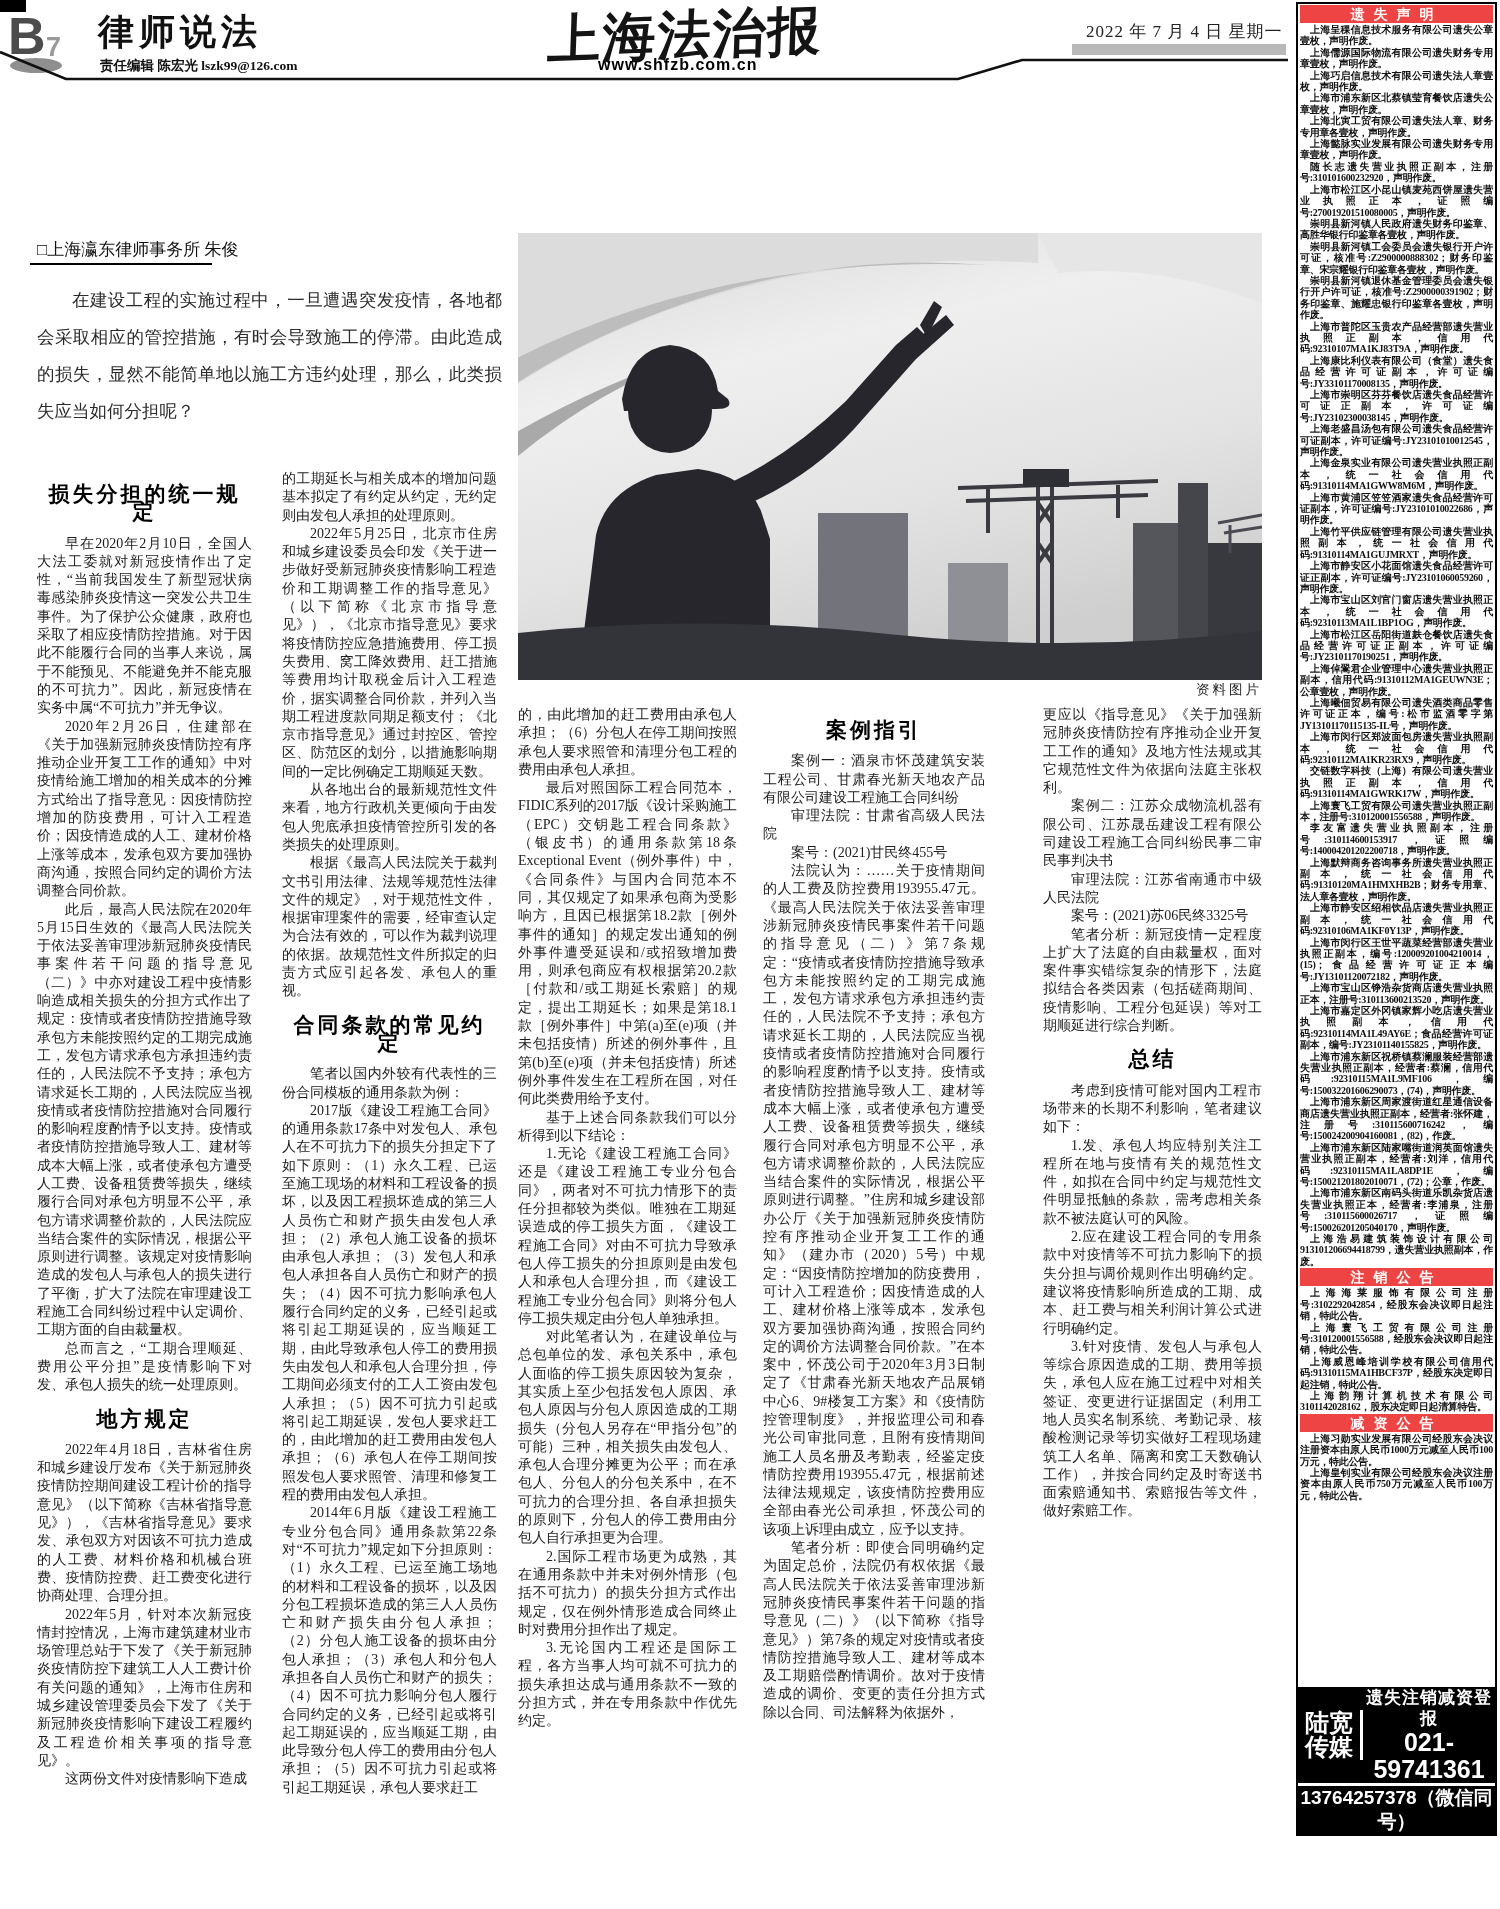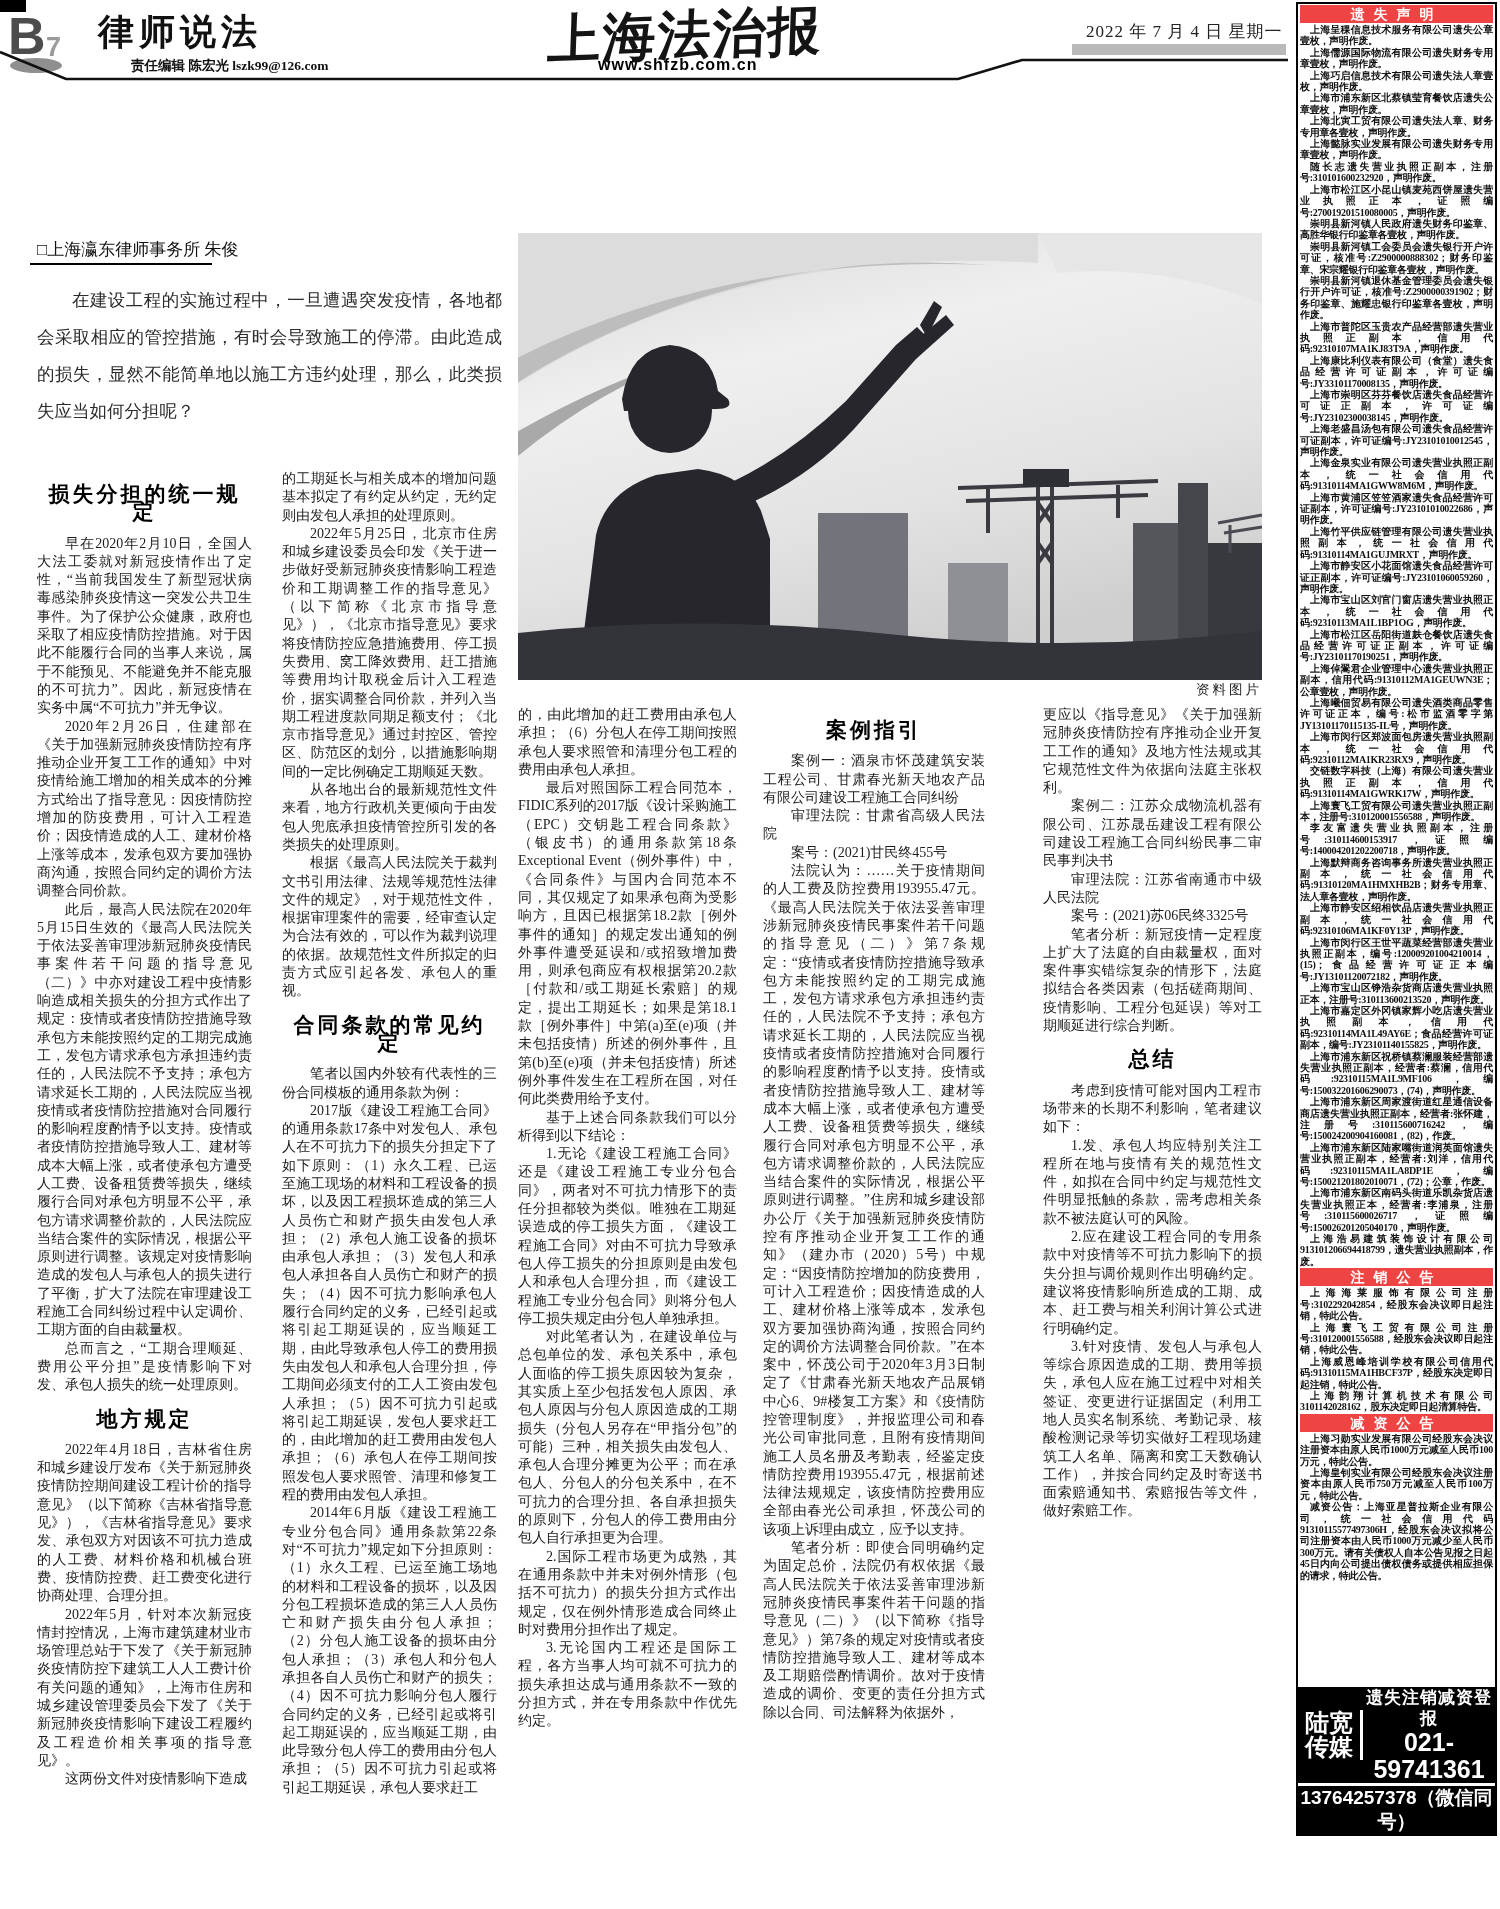--- a/index.html
+++ b/index.html
@@ -7,21 +7,21 @@
          font-family:"Liberation Serif","DejaVu Serif",serif;color:#1c1c1c;}
   .abs{position:absolute;}
   
   #corner-black{left:0;top:0;width:26px;height:12px;background:#000;}
   #edition{left:8px;top:10px;width:90px;height:60px;}
   #edition .b{font-family:"Liberation Sans","DejaVu Sans",sans-serif;font-size:52px;font-weight:900;color:#4c4c4c;line-height:1;}
   #edition .n{font-family:"Liberation Sans","DejaVu Sans",sans-serif;font-size:27px;font-weight:900;color:#9a9a9a;position:absolute;left:38px;top:22px;}
   #edition .shadow{position:absolute;left:2px;top:48px;width:52px;height:15px;background:#8f8f8f;border-radius:50%;}
   #section-title{left:98px;top:8px;font-family:"Liberation Sans","DejaVu Sans",sans-serif;
     font-size:36px;font-weight:900;color:#111;letter-spacing:5px;}
-  #editor-line{left:100px;top:57px;font-size:13.5px;font-weight:bold;color:#111;margin-left:31px;}
+  #editor-line{left:100px;top:57px;font-size:13.5px;font-weight:bold;color:#111;}
   #masthead{left:540px;top:0px;width:290px;text-align:center;font-size:53px;font-weight:bold;
     color:#141414;transform:rotate(-2deg) skewX(-4deg);letter-spacing:2px;}
   #website{left:598px;top:56px;font-size:16px;font-weight:bold;color:#000;letter-spacing:1px;
     font-family:"Liberation Sans","DejaVu Sans",sans-serif;}
   #issue-date{left:1086px;top:20px;font-size:17px;color:#222;letter-spacing:1px;}
   #date-bar{left:1072px;top:44px;width:214px;height:11px;background:#b9b9b9;}
   
   #headline{left:36px;top:84px;width:1226px;font-family:"Liberation Sans","DejaVu Sans",sans-serif;
     font-size:84px;font-weight:900;color:#222226;line-height:1.22;
     text-align:justify;text-align-last:justify;letter-spacing:0;}
@@ -238,21 +238,20 @@
         <p class="ad-item">上海市浦东新区南码头街道乐凯杂货店遗失营业执照正本，经营者:李浦泉，注册号:310115600026717，证照编号:150026201205040170，声明作废。</p>
         <p class="ad-item">上海浩易建筑装饰设计有限公司913101206694418799，遗失营业执照副本，作废。</p>
         <div class="ad-banner">注销公告</div>
         <p class="ad-item">上海海莱服饰有限公司注册号:3102292042854，经股东会决议即日起注销，特此公告。</p>
         <p class="ad-item">上海寰飞工贸有限公司注册号:310120001556588，经股东会决议即日起注销，特此公告。</p>
         <p class="ad-item">上海威恩峰培训学校有限公司信用代码:91310115MA1HBCF37P，经股东决定即日起注销，特此公告。</p>
         <p class="ad-item">上海韵翔计算机技术有限公司3101142028162，股东决定即日起清算特告。</p>
         <div class="ad-banner">减资公告</div>
         <p class="ad-item">上海习勋实业发展有限公司经股东会决议注册资本由原人民币1000万元减至人民币100万元，特此公告。</p>
         <p class="ad-item">上海皇钊实业有限公司经股东会决议注册资本由原人民币750万元减至人民币100万元，特此公告。</p>
-        <p class="ad-item">减资公告：上海亚星普拉斯企业有限公司，统一社会信用代码91310115577497306H，经股东会决议拟将公司注册资本由人民币1000万元减少至人民币300万元。请有关债权人自本公告见报之日起45日内向公司提出债权债务或提供相应担保的请求，特此公告。</p>
       </div>
     <div id="bottom-ad">
       <div id="ba-top">
         <div id="ba-brand">
           <div>陆宽</div>
           <div>传媒</div>
         </div>
         <div id="ba-right">
           <div id="ba-service">遗失注销减资登报</div>
           <div id="ba-phone">021-59741361</div>

